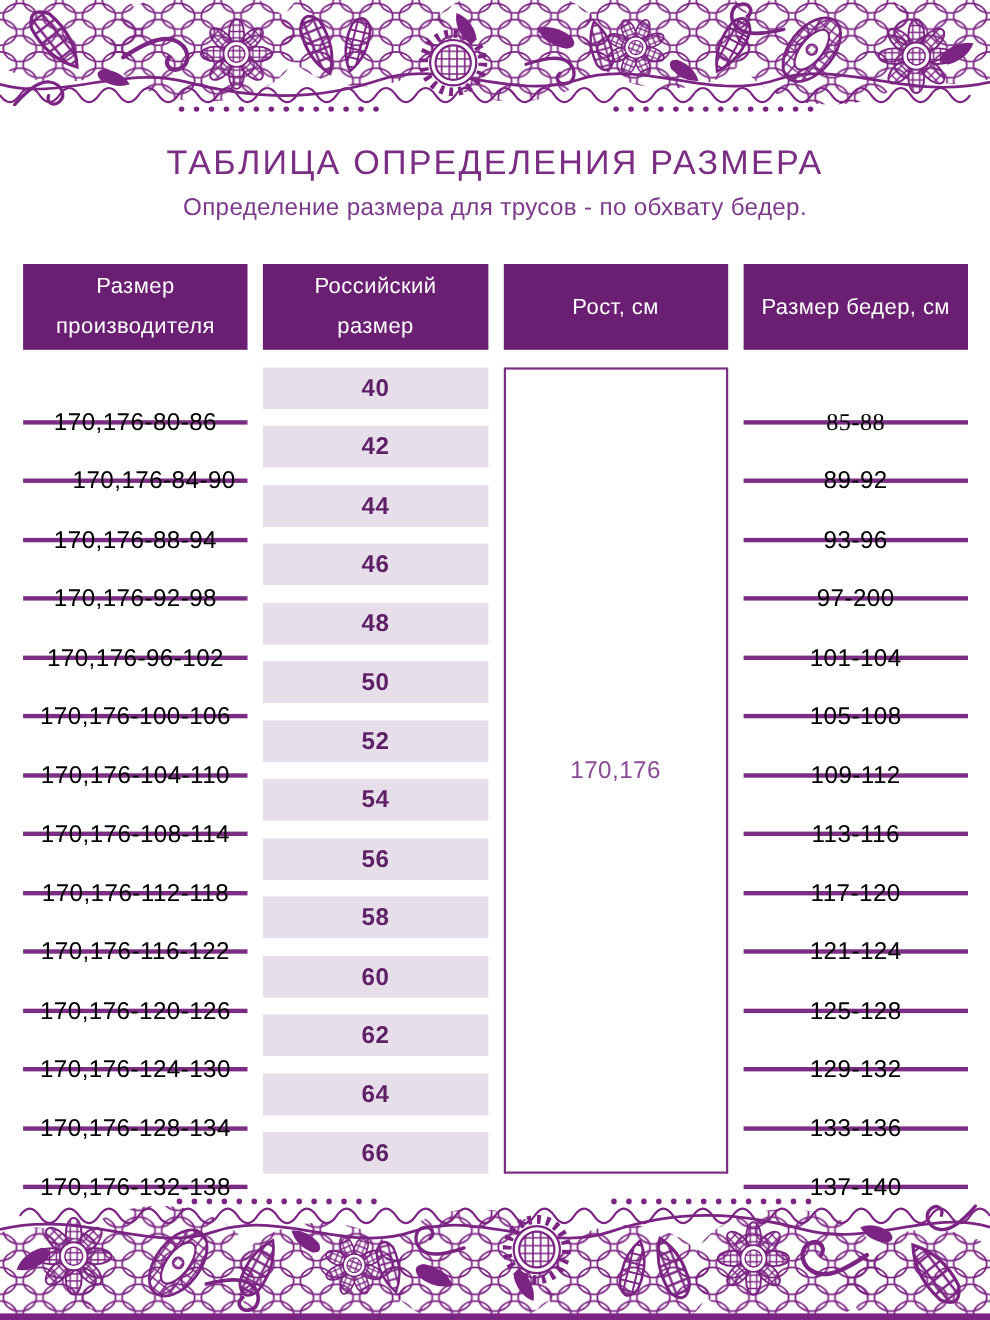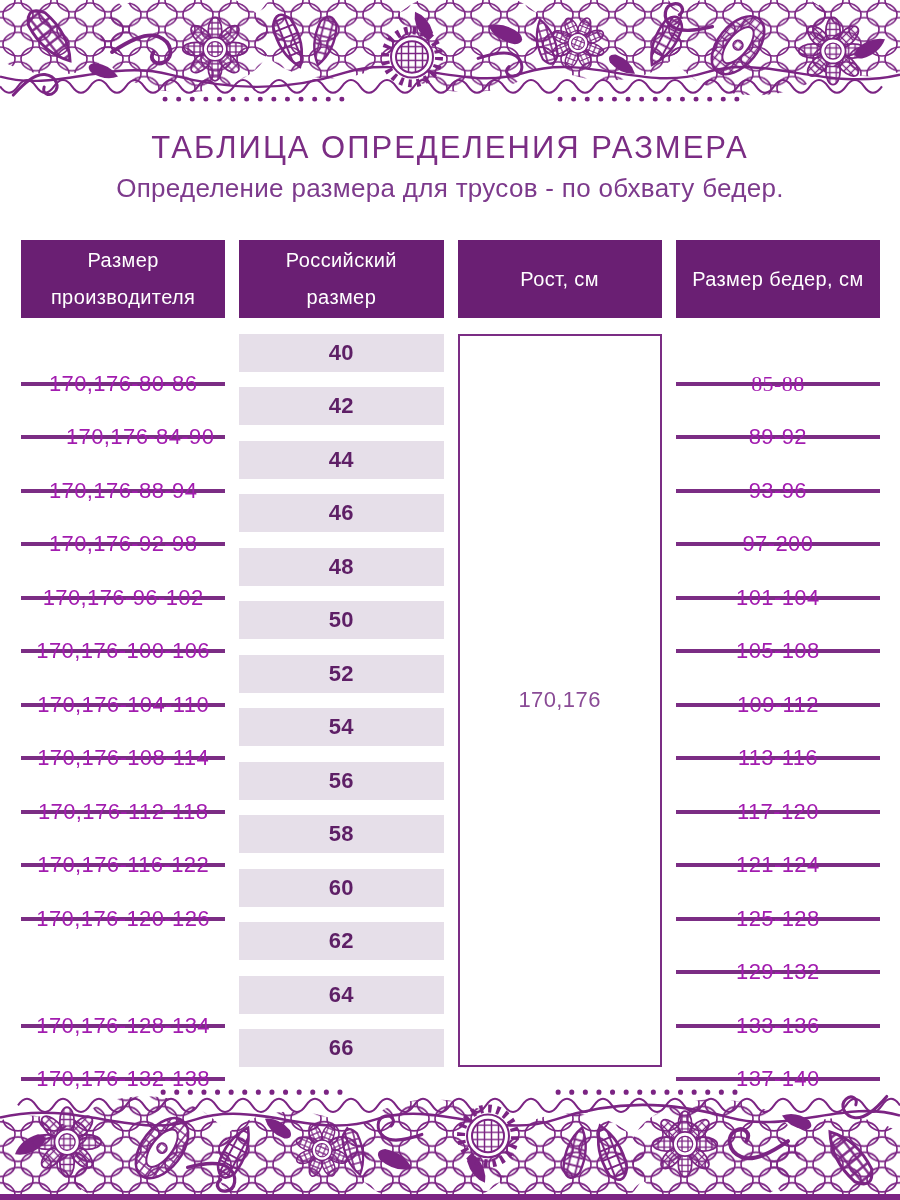--- a/index.html
+++ b/index.html
@@ -18,21 +18,21 @@
   .bottom-bar{position:absolute;bottom:0;left:0;width:900px;height:6px;background:#7b2483;}
 
   
   .title{
     position:absolute;top:130px;left:0;width:900px;
     text-align:center;font-size:31px;line-height:36px;
     letter-spacing:2px;color:#7b2d84;font-weight:normal;
   }
   .subtitle{
     position:absolute;top:172px;left:0;width:900px;
-    text-align:center;font-size:26px;line-height:32px;
+    text-align:center;font-size:22px;line-height:32px;
     letter-spacing:.3px;color:#7d3a8c;
   }
 
   
   .size-grid{
     position:absolute;top:240px;left:21px;width:859px;
     display:grid;
     grid-template-columns:repeat(4,1fr);
     grid-template-rows:78px repeat(14,38px);
     column-gap:14px;row-gap:15.5px;
@@ -43,21 +43,21 @@
     text-align:center;font-size:20px;line-height:37px;
     letter-spacing:.4px;
   }
   .th .wrapbox{display:block;max-width:175px;margin:0 auto;}
   .cell{
     display:flex;align-items:center;justify-content:center;
     font-size:22px;letter-spacing:.4px;
     box-sizing:border-box;
   }
   .c1,.c4{
-    background:#ffffff;border:2px solid #7b2d84;color:#a21caf;margin-top:48px;
+    background:#ffffff;border:2px solid #7b2d84;color:#000000;margin-top:48px;
   }
   .c2{
     background:#e6dfe9;color:#5e1f66;font-weight:bold;
   }
   .c3{
     background:#ffffff;border:2px solid #7b2d84;color:#8a4b96;
     grid-column:3;grid-row:2 / 16;
   }
 </style>
 </head>
@@ -189,20 +189,21 @@
       <div class="cell c4" style="grid-area: 9 / 4;">113-116</div>
       <div class="cell c1" style="grid-area: 10 / 1;">170,176-112-118</div>
       <div class="cell c2" style="grid-area: 10 / 2;">56</div>
       <div class="cell c4" style="grid-area: 10 / 4;">117-120</div>
       <div class="cell c1" style="grid-area: 11 / 1;">170,176-116-122</div>
       <div class="cell c2" style="grid-area: 11 / 2;">58</div>
       <div class="cell c4" style="grid-area: 11 / 4;">121-124</div>
       <div class="cell c1" style="grid-area: 12 / 1;">170,176-120-126</div>
       <div class="cell c2" style="grid-area: 12 / 2;">60</div>
       <div class="cell c4" style="grid-area: 12 / 4;">125-128</div>
+      <div class="cell c1" style="grid-area: 13 / 1;">170,176-124-130</div>
       <div class="cell c2" style="grid-area: 13 / 2;">62</div>
       <div class="cell c4" style="grid-area: 13 / 4;">129-132</div>
       <div class="cell c1" style="grid-area: 14 / 1;">170,176-128-134</div>
       <div class="cell c2" style="grid-area: 14 / 2;">64</div>
       <div class="cell c4" style="grid-area: 14 / 4;">133-136</div>
       <div class="cell c1" style="grid-area: 15 / 1;">170,176-132-138</div>
       <div class="cell c2" style="grid-area: 15 / 2;">66</div>
       <div class="cell c4" style="grid-area: 15 / 4;">137-140</div>
     </div>
 

